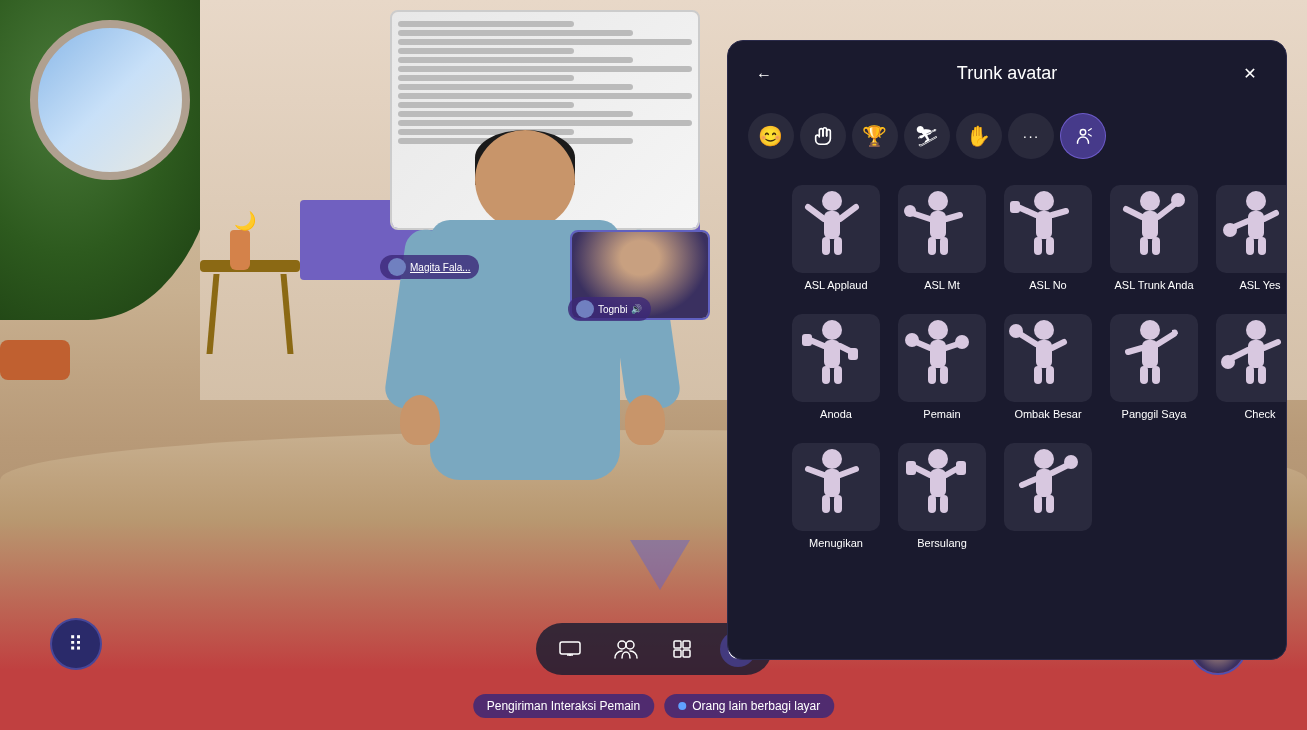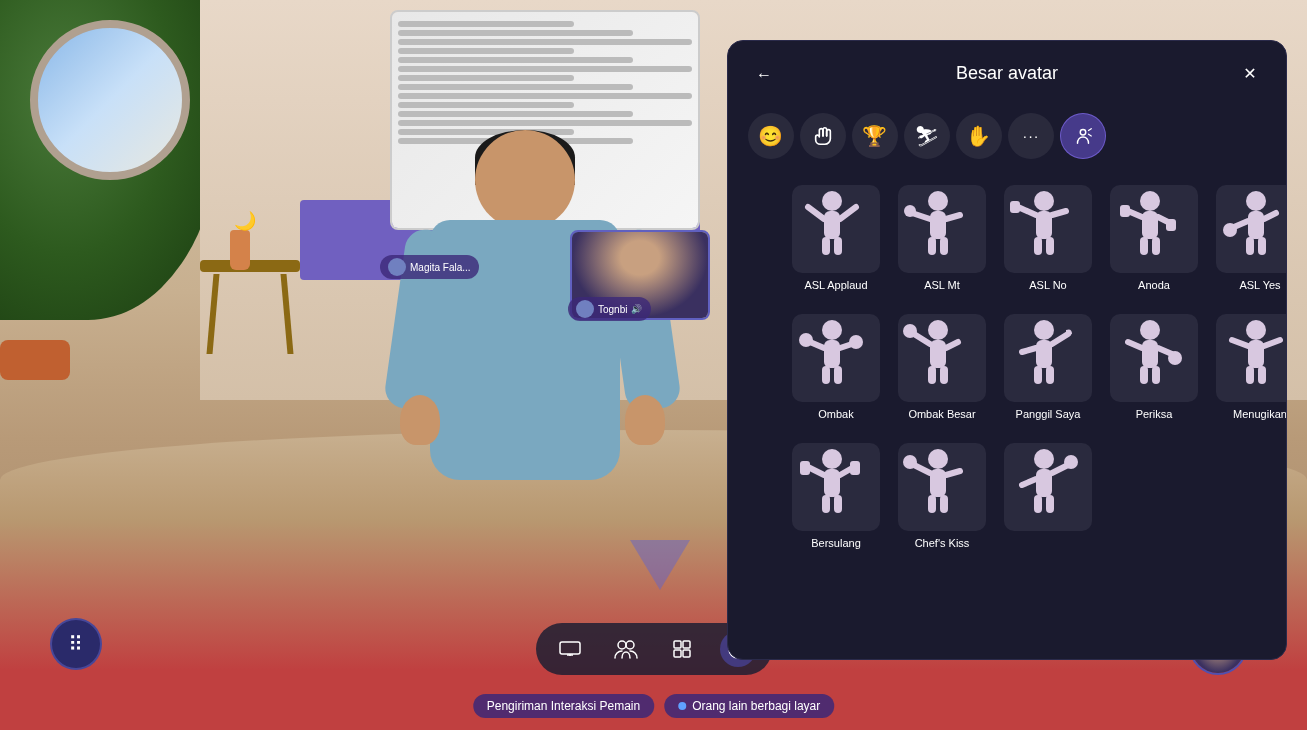--- a/index.html
+++ b/index.html
@@ -580,21 +580,21 @@
 <div class="avatar-main">
   <div class="avatar-hair"></div>
   <div class="avatar-head"></div>
   <div class="avatar-left-arm"></div>
   <div class="avatar-right-arm"></div>
   <div class="avatar-body"></div>
   <div class="avatar-left-hand"></div>
   <div class="avatar-right-hand"></div>
 </div>
 
-<div class="name-tag" style="top:255px; left:380px;">
+<div class="name-tag" style="top:255px; left:380px;text-decoration:underline;">
   <div class="name-tag-avatar-circle"></div>
   <span>Magita Fala...</span>
 </div>
 
 <div class="video-thumb">
   <div class="video-thumb-person"></div>
 </div>
 
 <div class="name-tag" style="top:297px; left:568px;">
   <div class="name-tag-avatar-circle"></div>
@@ -657,21 +657,21 @@
   <div class="status-pill">
     <div class="status-dot"></div>
     <span>Orang lain berbagi layar</span>
   </div>
 </div>
 
 <div class="reaction-panel">
 
   <div class="panel-header">
     <button class="panel-back-btn">←</button>
-    <span class="panel-title">Besar avatar</span>
+    <span class="panel-title">Trunk avatar</span>
     <button class="panel-close-btn">✕</button>
   </div>
 
   <div class="category-row">
     <button class="cat-btn">😊</button>
     <button class="cat-btn">
       <svg width="22" height="22" viewBox="0 0 24 24" fill="none">
         <path d="M8 12V6a2 2 0 0 1 4 0v6" stroke="white" stroke-width="1.8" fill="none" stroke-linecap="round"></path>
         <path d="M12 12V5a2 2 0 0 1 4 0v7" stroke="white" stroke-width="1.8" fill="none" stroke-linecap="round"></path>
         <path d="M16 12V7a2 2 0 0 1 4 0v8a6 6 0 0 1-6 6H9a5 5 0 0 1-5-5v-3a2 2 0 0 1 4 0" stroke="white" stroke-width="1.8" fill="none" stroke-linecap="round"></path>
@@ -730,21 +730,50 @@
           <line x1="32" y1="30" x2="14" y2="22" stroke="#d8c8e0" stroke-width="6" stroke-linecap="round"></line>
           <rect x="6" y="16" width="10" height="12" rx="3" fill="#d8c8e0"></rect>
           <line x1="48" y1="30" x2="62" y2="26" stroke="#d8c8e0" stroke-width="6" stroke-linecap="round"></line>
           <rect x="30" y="52" width="8" height="18" rx="4" fill="#d8c8e0"></rect>
           <rect x="42" y="52" width="8" height="18" rx="4" fill="#d8c8e0"></rect>
         </svg>
       </div>
       <span class="gesture-label">ASL No</span>
     </div>
 
-
+    <div class="gesture-item">
+      <div class="gesture-img">
+        <svg class="fig-svg" viewBox="0 0 80 80" fill="none">
+          <circle cx="40" cy="16" r="10" fill="#d8c8e0"></circle>
+          <rect x="32" y="26" width="16" height="28" rx="6" fill="#d8c8e0"></rect>
+          <line x1="32" y1="32" x2="16" y2="24" stroke="#d8c8e0" stroke-width="6" stroke-linecap="round"></line>
+          <line x1="48" y1="32" x2="66" y2="18" stroke="#d8c8e0" stroke-width="6" stroke-linecap="round"></line>
+          <circle cx="68" cy="15" r="7" fill="#d8c8e0"></circle>
+          <rect x="30" y="52" width="8" height="18" rx="4" fill="#d8c8e0"></rect>
+          <rect x="42" y="52" width="8" height="18" rx="4" fill="#d8c8e0"></rect>
+        </svg>
+      </div>
+      <span class="gesture-label">ASL Trunk Anda</span>
+    </div>
+
+
+    <div class="gesture-item">
+      <div class="gesture-img">
+        <svg class="fig-svg" viewBox="0 0 80 80" fill="none">
+          <circle cx="40" cy="16" r="10" fill="#d8c8e0"></circle>
+          <rect x="32" y="26" width="16" height="28" rx="6" fill="#d8c8e0"></rect>
+          <line x1="32" y1="36" x2="18" y2="42" stroke="#d8c8e0" stroke-width="6" stroke-linecap="round"></line>
+          <circle cx="14" cy="45" r="7" fill="#d8c8e0"></circle>
+          <line x1="48" y1="34" x2="60" y2="28" stroke="#d8c8e0" stroke-width="6" stroke-linecap="round"></line>
+          <rect x="30" y="52" width="8" height="18" rx="4" fill="#d8c8e0"></rect>
+          <rect x="42" y="52" width="8" height="18" rx="4" fill="#d8c8e0"></rect>
+        </svg>
+      </div>
+      <span class="gesture-label">ASL Yes</span>
+    </div>
 
     <div class="gesture-item">
       <div class="gesture-img">
         <svg class="fig-svg" viewBox="0 0 80 80" fill="none">
           <circle cx="40" cy="16" r="10" fill="#d8c8e0"></circle>
           <rect x="32" y="26" width="16" height="28" rx="6" fill="#d8c8e0"></rect>
           <line x1="32" y1="32" x2="18" y2="26" stroke="#d8c8e0" stroke-width="6" stroke-linecap="round"></line>
           <rect x="10" y="20" width="10" height="12" rx="3" fill="#d8c8e0"></rect>
           <line x1="48" y1="32" x2="60" y2="38" stroke="#d8c8e0" stroke-width="6" stroke-linecap="round"></line>
           <rect x="56" y="34" width="10" height="12" rx="3" fill="#d8c8e0"></rect>
@@ -753,44 +782,29 @@
         </svg>
       </div>
       <span class="gesture-label">Anoda</span>
     </div>
 
     <div class="gesture-item">
       <div class="gesture-img">
         <svg class="fig-svg" viewBox="0 0 80 80" fill="none">
           <circle cx="40" cy="16" r="10" fill="#d8c8e0"></circle>
           <rect x="32" y="26" width="16" height="28" rx="6" fill="#d8c8e0"></rect>
-          <line x1="32" y1="36" x2="18" y2="42" stroke="#d8c8e0" stroke-width="6" stroke-linecap="round"></line>
-          <circle cx="14" cy="45" r="7" fill="#d8c8e0"></circle>
-          <line x1="48" y1="34" x2="60" y2="28" stroke="#d8c8e0" stroke-width="6" stroke-linecap="round"></line>
-          <rect x="30" y="52" width="8" height="18" rx="4" fill="#d8c8e0"></rect>
-          <rect x="42" y="52" width="8" height="18" rx="4" fill="#d8c8e0"></rect>
-        </svg>
-      </div>
-      <span class="gesture-label">ASL Yes</span>
-    </div>
-
-    <div class="gesture-item">
-      <div class="gesture-img">
-        <svg class="fig-svg" viewBox="0 0 80 80" fill="none">
-          <circle cx="40" cy="16" r="10" fill="#d8c8e0"></circle>
-          <rect x="32" y="26" width="16" height="28" rx="6" fill="#d8c8e0"></rect>
           <line x1="32" y1="34" x2="18" y2="28" stroke="#d8c8e0" stroke-width="6" stroke-linecap="round"></line>
           <circle cx="14" cy="26" r="7" fill="#d8c8e0"></circle>
           <line x1="48" y1="34" x2="60" y2="30" stroke="#d8c8e0" stroke-width="6" stroke-linecap="round"></line>
           <circle cx="64" cy="28" r="7" fill="#d8c8e0"></circle>
           <rect x="30" y="52" width="8" height="18" rx="4" fill="#d8c8e0"></rect>
           <rect x="42" y="52" width="8" height="18" rx="4" fill="#d8c8e0"></rect>
         </svg>
       </div>
-      <span class="gesture-label">Ombak</span>
+      <span class="gesture-label">Pemain</span>
     </div>
 
     <div class="gesture-item">
       <div class="gesture-img">
         <svg class="fig-svg" viewBox="0 0 80 80" fill="none">
           <circle cx="40" cy="16" r="10" fill="#d8c8e0"></circle>
           <rect x="32" y="26" width="16" height="28" rx="6" fill="#d8c8e0"></rect>
           <line x1="32" y1="30" x2="16" y2="20" stroke="#d8c8e0" stroke-width="6" stroke-linecap="round"></line>
           <circle cx="12" cy="17" r="7" fill="#d8c8e0"></circle>
           <line x1="48" y1="34" x2="60" y2="28" stroke="#d8c8e0" stroke-width="6" stroke-linecap="round"></line>
@@ -810,35 +824,35 @@
           <line x1="48" y1="30" x2="64" y2="20" stroke="#d8c8e0" stroke-width="6" stroke-linecap="round"></line>
 
           <path d="M62 16 Q68 14 68 20 Q64 22 62 20 Z" fill="#d8c8e0"></path>
           <rect x="30" y="52" width="8" height="18" rx="4" fill="#d8c8e0"></rect>
           <rect x="42" y="52" width="8" height="18" rx="4" fill="#d8c8e0"></rect>
         </svg>
       </div>
       <span class="gesture-label">Panggil Saya</span>
     </div>
 
-
-    <div class="gesture-item">
-      <div class="gesture-img">
-        <svg class="fig-svg" viewBox="0 0 80 80" fill="none">
-          <circle cx="40" cy="16" r="10" fill="#d8c8e0"></circle>
-          <rect x="32" y="26" width="16" height="28" rx="6" fill="#d8c8e0"></rect>
-          <line x1="32" y1="34" x2="18" y2="28" stroke="#d8c8e0" stroke-width="6" stroke-linecap="round"></line>
-          <line x1="48" y1="34" x2="62" y2="40" stroke="#d8c8e0" stroke-width="6" stroke-linecap="round"></line>
-          <circle cx="65" cy="44" r="7" fill="#d8c8e0"></circle>
-          <rect x="30" y="52" width="8" height="18" rx="4" fill="#d8c8e0"></rect>
-          <rect x="42" y="52" width="8" height="18" rx="4" fill="#d8c8e0"></rect>
-        </svg>
-      </div>
-      <span class="gesture-label">Periksa</span>
-    </div>
+    <div class="gesture-item">
+      <div class="gesture-img">
+        <svg class="fig-svg" viewBox="0 0 80 80" fill="none">
+          <circle cx="40" cy="16" r="10" fill="#d8c8e0"></circle>
+          <rect x="32" y="26" width="16" height="28" rx="6" fill="#d8c8e0"></rect>
+          <line x1="32" y1="36" x2="16" y2="44" stroke="#d8c8e0" stroke-width="6" stroke-linecap="round"></line>
+          <circle cx="12" cy="48" r="7" fill="#d8c8e0"></circle>
+          <line x1="48" y1="34" x2="62" y2="28" stroke="#d8c8e0" stroke-width="6" stroke-linecap="round"></line>
+          <rect x="30" y="52" width="8" height="18" rx="4" fill="#d8c8e0"></rect>
+          <rect x="42" y="52" width="8" height="18" rx="4" fill="#d8c8e0"></rect>
+        </svg>
+      </div>
+      <span class="gesture-label">Check</span>
+    </div>
+
 
     <div class="gesture-item">
       <div class="gesture-img">
         <svg class="fig-svg" viewBox="0 0 80 80" fill="none">
           <circle cx="40" cy="16" r="10" fill="#d8c8e0"></circle>
           <rect x="32" y="26" width="16" height="28" rx="6" fill="#d8c8e0"></rect>
           <line x1="32" y1="32" x2="16" y2="26" stroke="#d8c8e0" stroke-width="6" stroke-linecap="round"></line>
           <line x1="48" y1="32" x2="64" y2="26" stroke="#d8c8e0" stroke-width="6" stroke-linecap="round"></line>
           <rect x="30" y="52" width="8" height="18" rx="4" fill="#d8c8e0"></rect>
           <rect x="42" y="52" width="8" height="18" rx="4" fill="#d8c8e0"></rect>
@@ -856,34 +870,20 @@
           <rect x="8" y="18" width="10" height="14" rx="3" fill="#d8c8e0"></rect>
           <line x1="48" y1="32" x2="62" y2="24" stroke="#d8c8e0" stroke-width="6" stroke-linecap="round"></line>
           <rect x="58" y="18" width="10" height="14" rx="3" fill="#d8c8e0"></rect>
           <rect x="30" y="52" width="8" height="18" rx="4" fill="#d8c8e0"></rect>
           <rect x="42" y="52" width="8" height="18" rx="4" fill="#d8c8e0"></rect>
         </svg>
       </div>
       <span class="gesture-label">Bersulang</span>
     </div>
 
-    <div class="gesture-item">
-      <div class="gesture-img">
-        <svg class="fig-svg" viewBox="0 0 80 80" fill="none">
-          <circle cx="40" cy="16" r="10" fill="#d8c8e0"></circle>
-          <rect x="32" y="26" width="16" height="28" rx="6" fill="#d8c8e0"></rect>
-          <line x1="32" y1="30" x2="16" y2="22" stroke="#d8c8e0" stroke-width="6" stroke-linecap="round"></line>
-          <circle cx="12" cy="19" r="7" fill="#d8c8e0"></circle>
-          <line x1="48" y1="32" x2="62" y2="28" stroke="#d8c8e0" stroke-width="6" stroke-linecap="round"></line>
-          <rect x="30" y="52" width="8" height="18" rx="4" fill="#d8c8e0"></rect>
-          <rect x="42" y="52" width="8" height="18" rx="4" fill="#d8c8e0"></rect>
-        </svg>
-      </div>
-      <span class="gesture-label">Chef's Kiss</span>
-    </div>
 
     <div class="gesture-item">
       <div class="gesture-img">
         <svg class="fig-svg" viewBox="0 0 80 80" fill="none">
           <circle cx="40" cy="16" r="10" fill="#d8c8e0"></circle>
           <rect x="32" y="26" width="16" height="28" rx="6" fill="#d8c8e0"></rect>
           <line x1="32" y1="36" x2="18" y2="42" stroke="#d8c8e0" stroke-width="6" stroke-linecap="round"></line>
           <line x1="48" y1="30" x2="64" y2="22" stroke="#d8c8e0" stroke-width="6" stroke-linecap="round"></line>
           <circle cx="67" cy="19" r="7" fill="#d8c8e0"></circle>
           <rect x="30" y="52" width="8" height="18" rx="4" fill="#d8c8e0"></rect>

